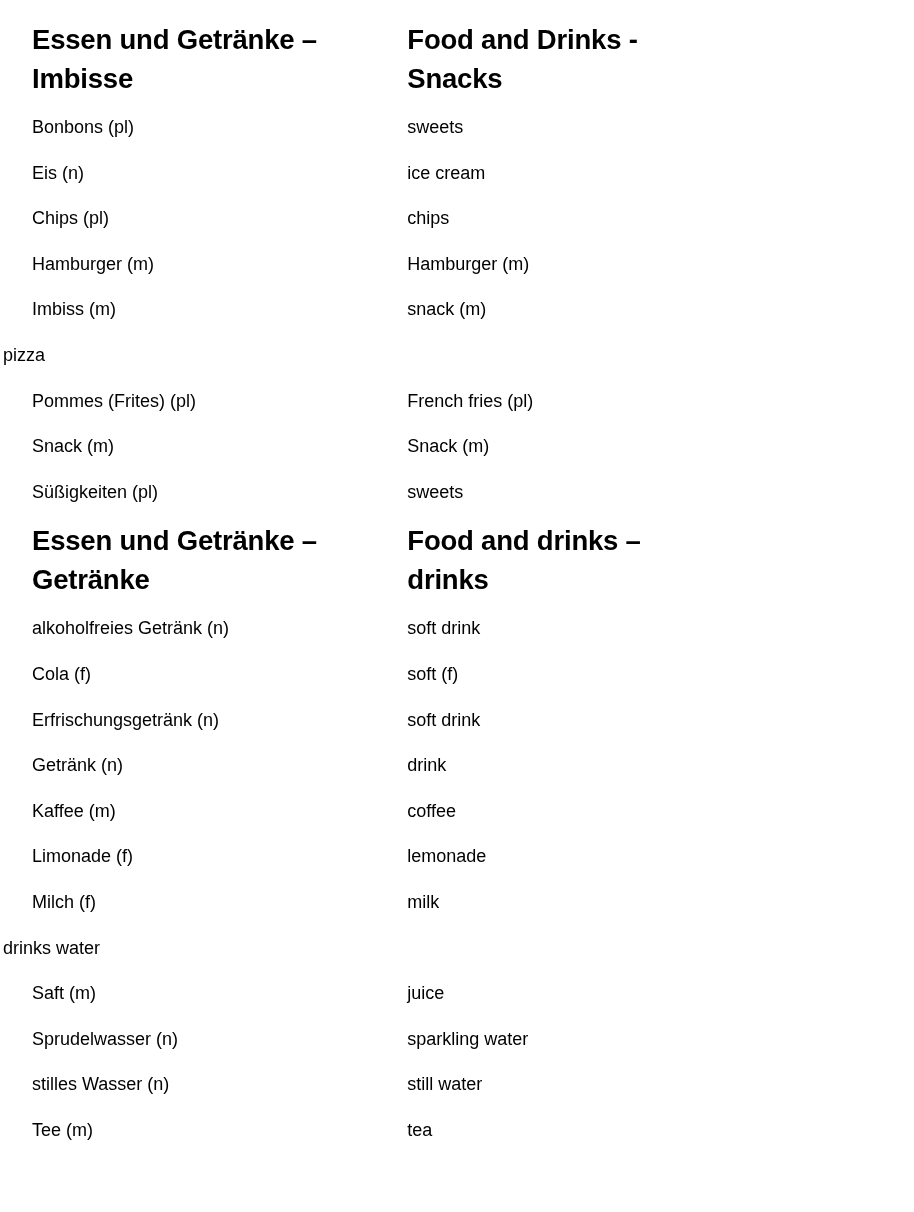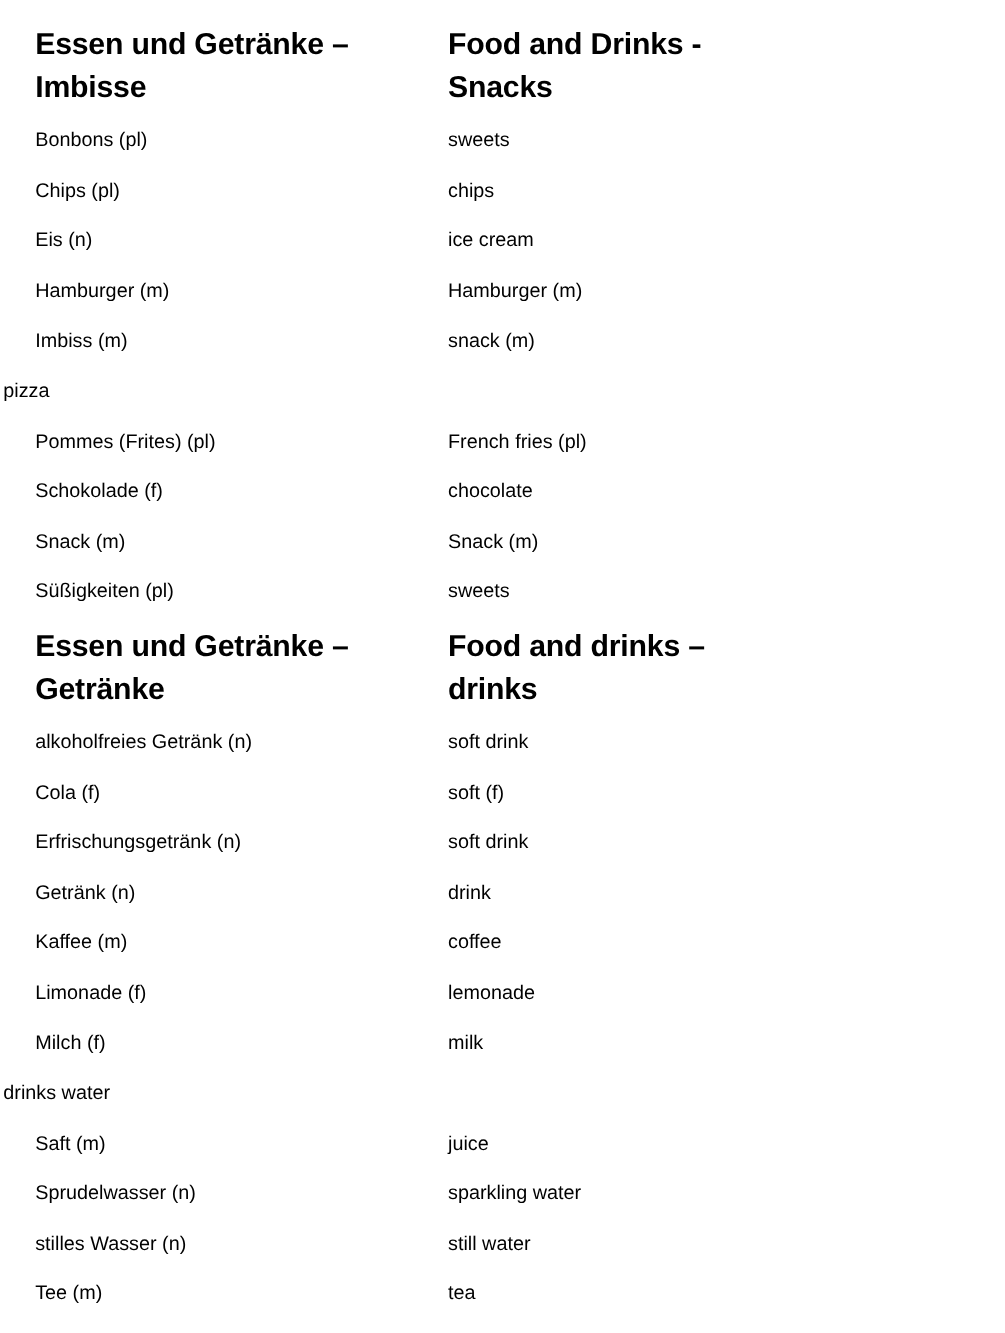--- a/index.html
+++ b/index.html
@@ -97,45 +97,41 @@
           </div>
           <div class="col-en">
             <span class="heading-text">Food and Drinks - Snacks</span>
           </div>
         </div>
         <div class="row row-entry">
           <div class="col-de">Bonbons (pl)</div>
           <div class="col-en">sweets</div>
         </div>
         <div class="row row-entry">
+          <div class="col-de">Eis (n)</div>
+          <div class="col-en">ice cream</div>
+        </div>
+        <div class="row row-entry">
           <div class="col-de">Chips (pl)</div>
           <div class="col-en">chips</div>
-        </div>
-        <div class="row row-entry">
-          <div class="col-de">Eis (n)</div>
-          <div class="col-en">ice cream</div>
         </div>
         <div class="row row-entry">
           <div class="col-de">Hamburger (m)</div>
           <div class="col-en">Hamburger (m)</div>
         </div>
         <div class="row row-entry">
           <div class="col-de">Imbiss (m)</div>
           <div class="col-en">snack (m)</div>
         </div>
         <div class="row row-entry">
           <div class="col-en">pizza</div>
         </div>
         <div class="row row-entry">
           <div class="col-de">Pommes (Frites) (pl)</div>
           <div class="col-en">French fries (pl)</div>
-        </div>
-        <div class="row row-entry">
-          <div class="col-de">Schokolade (f)</div>
-          <div class="col-en">chocolate</div>
         </div>
         <div class="row row-entry">
           <div class="col-de">Snack (m)</div>
           <div class="col-en">Snack (m)</div>
         </div>
         <div class="row row-entry">
           <div class="col-de">Süßigkeiten (pl)</div>
           <div class="col-en">sweets</div>
         </div>
       </div>

